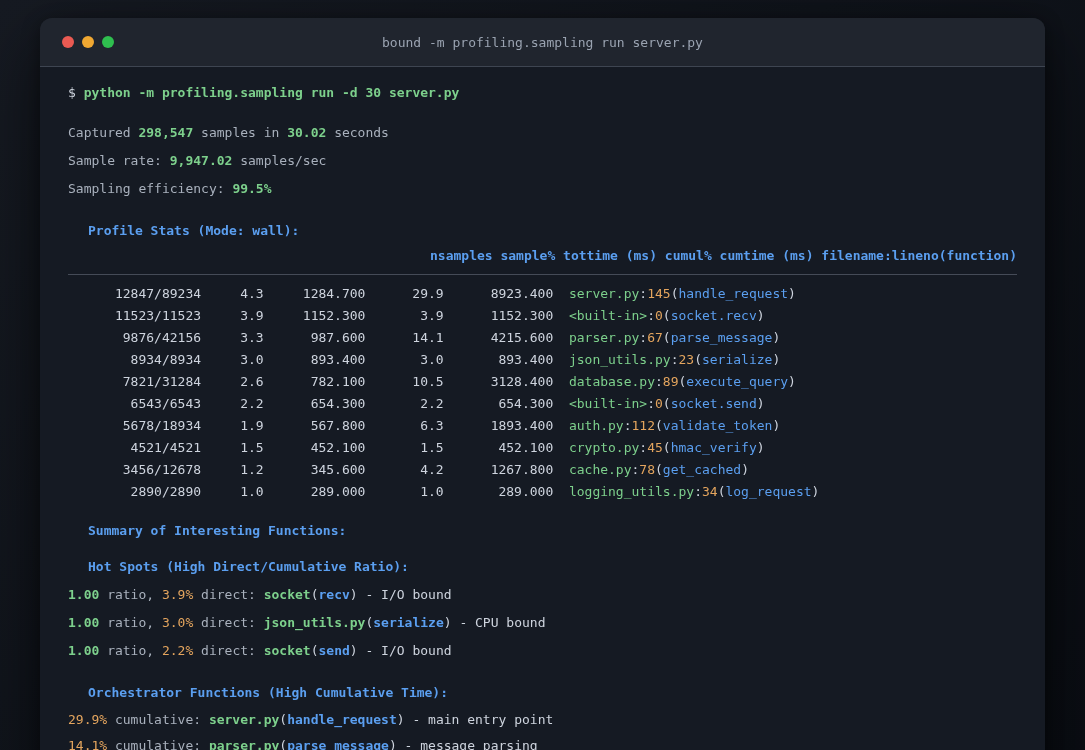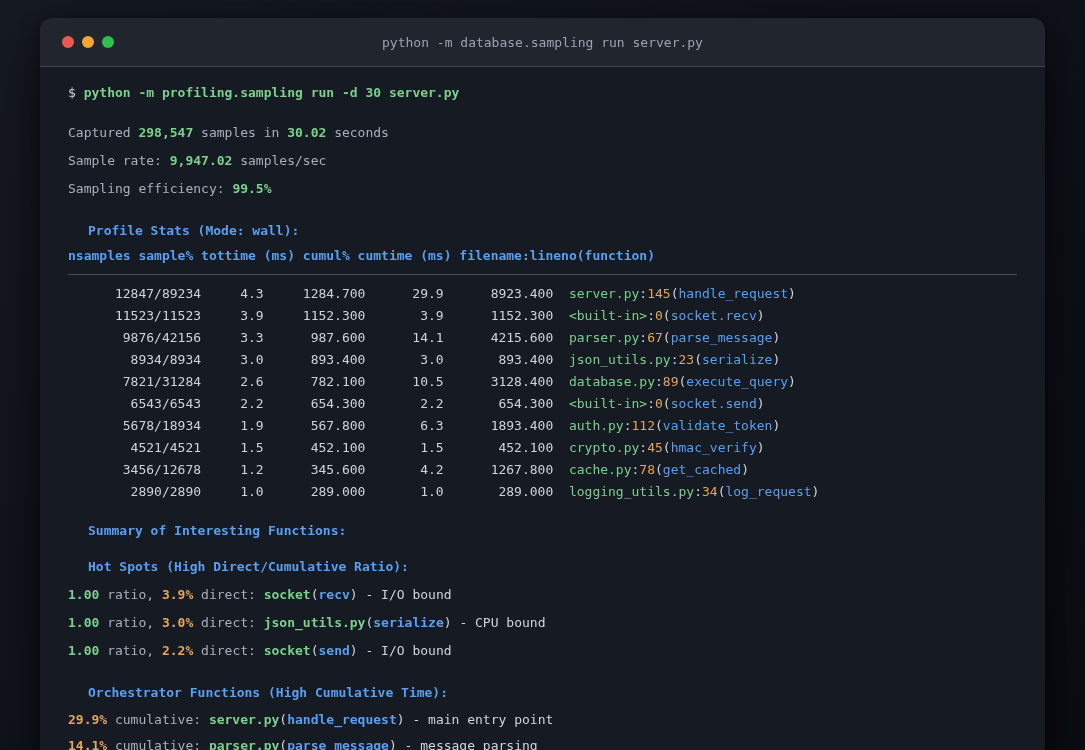--- a/index.html
+++ b/index.html
@@ -40,42 +40,42 @@
   .content{
     padding:14px 28px 24px;
     font-size:13px;
     color:var(--gray);
     white-space:pre;
   }
   .line{min-height:0;}
   .cmd{line-height:24px;}
   .text{line-height:28px;}
   .heading{line-height:28px;font-weight:bold;color:var(--blue);margin-left:20px;}
-  .table-header{line-height:22px;font-weight:bold;color:var(--blue);}
+  .table-header{line-height:22px;font-weight:bold;color:var(--blue);text-align:right;}
   .row{line-height:22px;}
   .hot{line-height:28px;}
   .orch{line-height:26px;}
   .blank{height:14px;}
   .blank-sm{height:8px;}
   .divider{border-top:1px solid #454b57;margin:7px 0 8px;}
   .c-g{color:var(--gray);text-align:right;}
   .c-w{color:var(--bright);}
   .c-gn{color:var(--green);}
   .c-gnb{color:var(--green);font-weight:bold;margin-top:23px;}
   .c-or{color:var(--orange);}
-  .c-orb{color:var(--orange);font-weight:bold;}
+  .c-orb{color:var(--orange);font-weight:normal;}
   .c-bl{color:var(--blue);}
   .c-blb{color:var(--blue);font-weight:bold;}
 </style>
 </head>
 <body>
 
 <div class="window">
   <div class="titlebar">
     <div class="lights">
       <button class="light" style="background: rgb(234, 90, 82);"></button>
       <button class="light" style="background: rgb(240, 168, 50);"></button>
       <button class="light" style="background: rgb(47, 191, 79);"></button>
     </div>
-    <div class="window-title">python -m database.sampling run server.py</div>
+    <div class="window-title">bound -m profiling.sampling run server.py</div>
   </div>
   <div class="content" id="terminal-content"><div class="line cmd"><span class="c-w">$ </span><span class="c-gnb">python -m profiling.sampling run -d 30 server.py</span></div><div class="line blank"></div><div class="line text"><span class="c-g">Captured </span><span class="c-gnb">298,547</span><span class="c-g"> samples in </span><span class="c-gnb">30.02</span><span class="c-g"> seconds</span></div><div class="line text"><span class="c-g">Sample rate: </span><span class="c-gnb">9,947.02</span><span class="c-g"> samples/sec</span></div><div class="line text"><span class="c-g">Sampling efficiency: </span><span class="c-gnb">99.5%</span></div><div class="line blank"></div><div class="line heading"><span class="c-blb">Profile Stats (Mode: wall):</span></div><div class="line table-header"><span class="c-blb">nsamples sample% tottime (ms) cumul% cumtime (ms) filename:lineno(function)</span></div><div class="line divider"></div><div class="line row"><span class="c-w">      12847/89234     4.3     1284.700      29.9      8923.400  </span><span class="c-gn">server.py</span><span class="c-w">:</span><span class="c-or">145</span><span class="c-w">(</span><span class="c-bl">handle_request</span><span class="c-w">)</span></div><div class="line row"><span class="c-w">      11523/11523     3.9     1152.300       3.9      1152.300  </span><span class="c-gn">&lt;built-in&gt;</span><span class="c-w">:</span><span class="c-or">0</span><span class="c-w">(</span><span class="c-bl">socket.recv</span><span class="c-w">)</span></div><div class="line row"><span class="c-w">       9876/42156     3.3      987.600      14.1      4215.600  </span><span class="c-gn">parser.py</span><span class="c-w">:</span><span class="c-or">67</span><span class="c-w">(</span><span class="c-bl">parse_message</span><span class="c-w">)</span></div><div class="line row"><span class="c-w">        8934/8934     3.0      893.400       3.0       893.400  </span><span class="c-gn">json_utils.py</span><span class="c-w">:</span><span class="c-or">23</span><span class="c-w">(</span><span class="c-bl">serialize</span><span class="c-w">)</span></div><div class="line row"><span class="c-w">       7821/31284     2.6      782.100      10.5      3128.400  </span><span class="c-gn">database.py</span><span class="c-w">:</span><span class="c-or">89</span><span class="c-w">(</span><span class="c-bl">execute_query</span><span class="c-w">)</span></div><div class="line row"><span class="c-w">        6543/6543     2.2      654.300       2.2       654.300  </span><span class="c-gn">&lt;built-in&gt;</span><span class="c-w">:</span><span class="c-or">0</span><span class="c-w">(</span><span class="c-bl">socket.send</span><span class="c-w">)</span></div><div class="line row"><span class="c-w">       5678/18934     1.9      567.800       6.3      1893.400  </span><span class="c-gn">auth.py</span><span class="c-w">:</span><span class="c-or">112</span><span class="c-w">(</span><span class="c-bl">validate_token</span><span class="c-w">)</span></div><div class="line row"><span class="c-w">        4521/4521     1.5      452.100       1.5       452.100  </span><span class="c-gn">crypto.py</span><span class="c-w">:</span><span class="c-or">45</span><span class="c-w">(</span><span class="c-bl">hmac_verify</span><span class="c-w">)</span></div><div class="line row"><span class="c-w">       3456/12678     1.2      345.600       4.2      1267.800  </span><span class="c-gn">cache.py</span><span class="c-w">:</span><span class="c-or">78</span><span class="c-w">(</span><span class="c-bl">get_cached</span><span class="c-w">)</span></div><div class="line row"><span class="c-w">        2890/2890     1.0      289.000       1.0       289.000  </span><span class="c-gn">logging_utils.py</span><span class="c-w">:</span><span class="c-or">34</span><span class="c-w">(</span><span class="c-bl">log_request</span><span class="c-w">)</span></div><div class="line blank"></div><div class="line heading"><span class="c-blb">Summary of Interesting Functions:</span></div><div class="line blank-sm"></div><div class="line heading"><span class="c-blb">Hot Spots (High Direct/Cumulative Ratio):</span></div><div class="line hot"><span class="c-gnb">1.00</span><span class="c-g"> ratio, </span><span class="c-orb">3.9%</span><span class="c-g"> direct: </span><span class="c-gnb">socket</span><span class="c-w">(</span><span class="c-blb">recv</span><span class="c-w">)</span><span class="c-w"> - I/O bound</span></div><div class="line hot"><span class="c-gnb">1.00</span><span class="c-g"> ratio, </span><span class="c-orb">3.0%</span><span class="c-g"> direct: </span><span class="c-gnb">json_utils.py</span><span class="c-w">(</span><span class="c-blb">serialize</span><span class="c-w">)</span><span class="c-w"> - CPU bound</span></div><div class="line hot"><span class="c-gnb">1.00</span><span class="c-g"> ratio, </span><span class="c-orb">2.2%</span><span class="c-g"> direct: </span><span class="c-gnb">socket</span><span class="c-w">(</span><span class="c-blb">send</span><span class="c-w">)</span><span class="c-w"> - I/O bound</span></div><div class="line blank"></div><div class="line heading"><span class="c-blb">Orchestrator Functions (High Cumulative Time):</span></div><div class="line orch"><span class="c-orb">29.9%</span><span class="c-g"> cumulative: </span><span class="c-gnb">server.py</span><span class="c-w">(</span><span class="c-blb">handle_request</span><span class="c-w">)</span><span class="c-w"> - main entry point</span></div><div class="line orch"><span class="c-orb">14.1%</span><span class="c-g"> cumulative: </span><span class="c-gnb">parser.py</span><span class="c-w">(</span><span class="c-blb">parse_message</span><span class="c-w">)</span><span class="c-w"> - message parsing</span></div></div>
 </div>
 
 </body></html>

